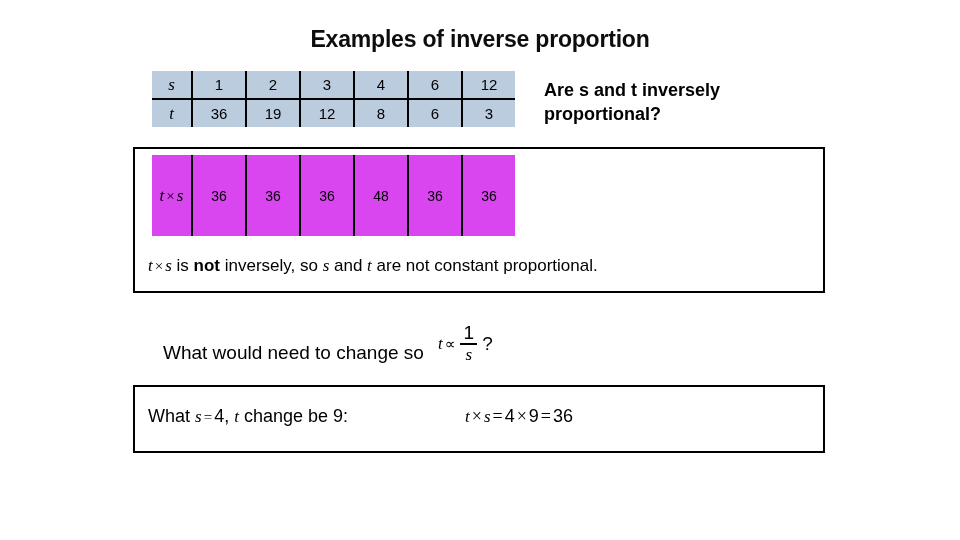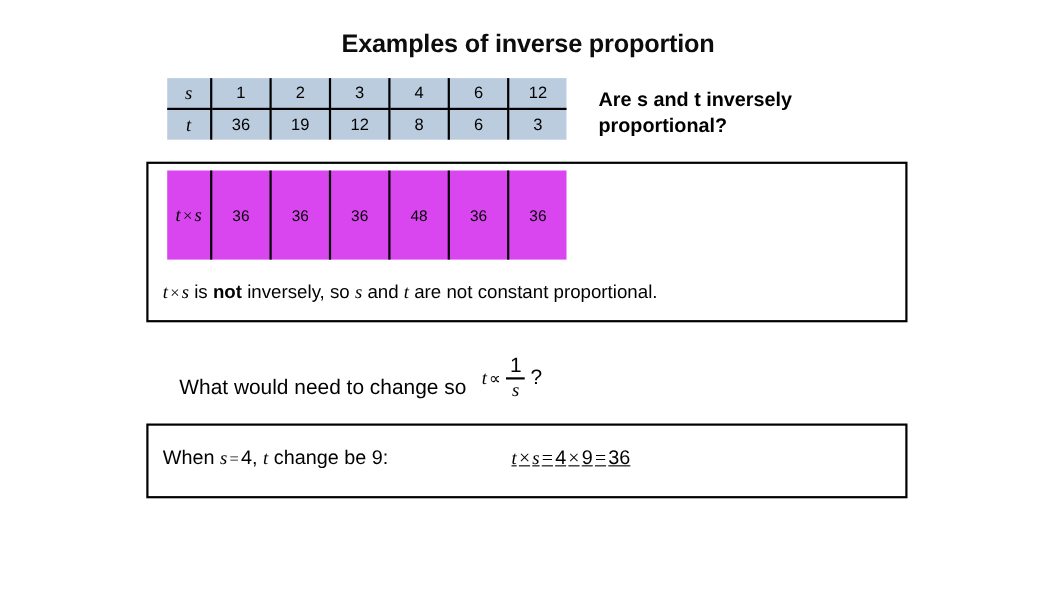--- a/index.html
+++ b/index.html
@@ -198,21 +198,20 @@
     top: 406px;
     font-size: 18px;
     white-space: nowrap;
   }
   .answer-equation {
     position: absolute;
     left: 465px;
     top: 406px;
     font-size: 18px;
     white-space: nowrap;
-    text-decoration: underline;
   }
   .answer-equation .mn,
   .answer-equation .mo {
     font-size: 18px;
   }
 </style>
 </head>
 <body>
 
 <div class="slide-title">Examples of inverse proportion</div>
@@ -278,21 +277,21 @@
       <span class="bar"></span>
       <span class="den">s</span>
     </span>
     <span class="qmark">?</span>
   </span>
 </div>
 
 <div class="answer-box"></div>
 
 <div class="answer-text">
-  <span>When</span>
+  <span>What</span>
   <span class="mi">s</span><span class="mo">=</span><span class="mn">4</span><span>,</span>
   <span class="mi">t</span>
   <span>change be</span>
   <span>9</span><span>:</span>
 </div>
 
 <div class="answer-equation">
   <span class="mi">t</span><span class="mo">×</span><span class="mi">s</span><span class="mo">=</span><span class="mn">4</span><span class="mo">×</span><span class="mn">9</span><span class="mo">=</span><span class="mn">36</span>
 </div>
 

